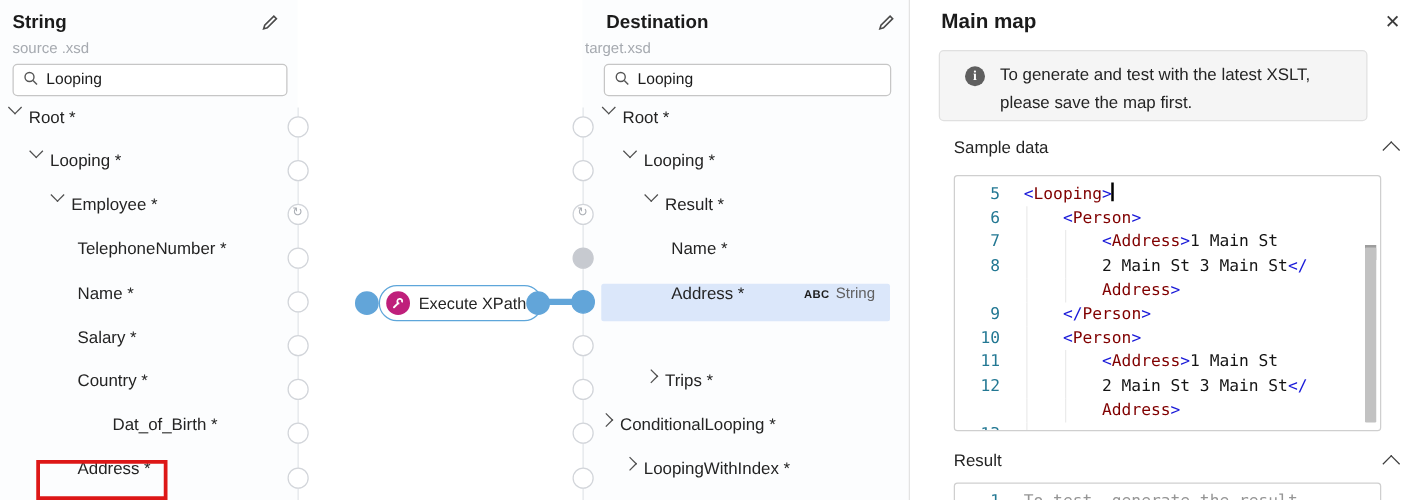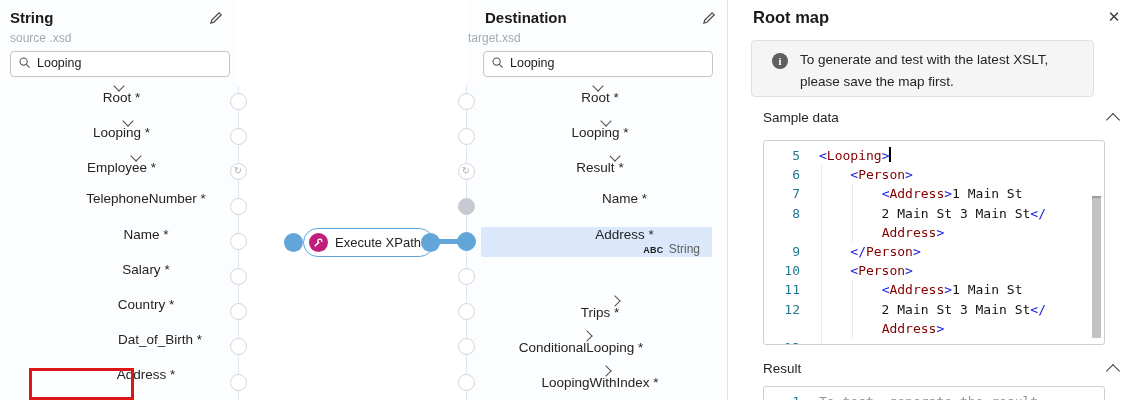--- a/index.html
+++ b/index.html
@@ -13,21 +13,21 @@
   .rail{position:absolute;top:86px;bottom:0;width:1px;background:#e2e5e9;}
   .panel-title{position:absolute;font-size:15px;font-weight:700;color:#1b1b1b;}
   .panel-sub{position:absolute;font-size:12px;color:#a6aab0;}
   .pencil-btn{position:absolute;width:18px;height:18px;background:none;border:none;padding:0;cursor:pointer;}
   .searchbox{position:absolute;height:24px;background:#fff;border:1px solid #c6c6c6;border-radius:4px;}
   .searchbox input{position:absolute;left:26px;top:0;height:22px;border:none;outline:none;background:transparent;
        font-family:inherit;font-size:12.5px;color:#1b1b1b;width:calc(100% - 30px);padding:0;}
   .mag{position:absolute;left:7px;top:4px;width:14px;height:14px;}
 
   
-  .trow{position:absolute;height:30px;display:flex;align-items:center;font-size:13.5px;color:#242424;cursor:pointer;flex-direction:column;}
+  .trow{position:absolute;height:30px;display:flex;align-items:flex-start;font-size:13.5px;color:#242424;cursor:pointer;}
   .trow.sel{background:#dbe7fa;border-radius:2px;}
   .tlabel{white-space:nowrap;}
   .chev{width:7px;height:7px;border-right:1.3px solid #4f4f4f;border-bottom:1.3px solid #4f4f4f;display:inline-block;flex:none;}
   .cdown{transform:rotate(45deg);margin-top:-4px;}
   .cright{transform:rotate(-45deg);}
   .badge{margin-left:auto;padding-right:12px;display:flex;align-items:baseline;gap:5px;}
   .badge .abc{font-size:9px;font-weight:700;letter-spacing:.3px;color:#1b1b1b;}
   .badge .btype{font-size:12px;color:#616161;}
 
   
@@ -135,21 +135,21 @@
         <path d="M2.4 9.6 L5.6 6.4" stroke="#fff" stroke-width="1.7" stroke-linecap="round"></path>
         <circle cx="7.4" cy="4.4" r="2.1" fill="none" stroke="#fff" stroke-width="1.5" stroke-dasharray="9.5 3.7" transform="rotate(100 7.4 4.4)"></circle>
       </svg>
     </span>
     <span id="fx-label">Execute XPath</span>
   </div>
   <div class="hdot" style="left:421px;top:232.5px;"></div>
   <div id="fx-link"></div>
 
   <aside id="test-panel">
-    <div id="tm-title">Root map</div>
+    <div id="tm-title">Main map</div>
     <button id="tm-close">✕</button>
 
     <div id="infobox">
       <div id="info-icon">i</div>
       <div class="info-line" style="top:33px;">please save the map first.</div>
       <div class="info-line" style="top:11px;">To generate and test with the latest XSLT,</div>
     </div>
 
     <div class="sec-label" style="top:110px;">Sample data</div>
     <div class="chevup" style="top:115px;"></div>

